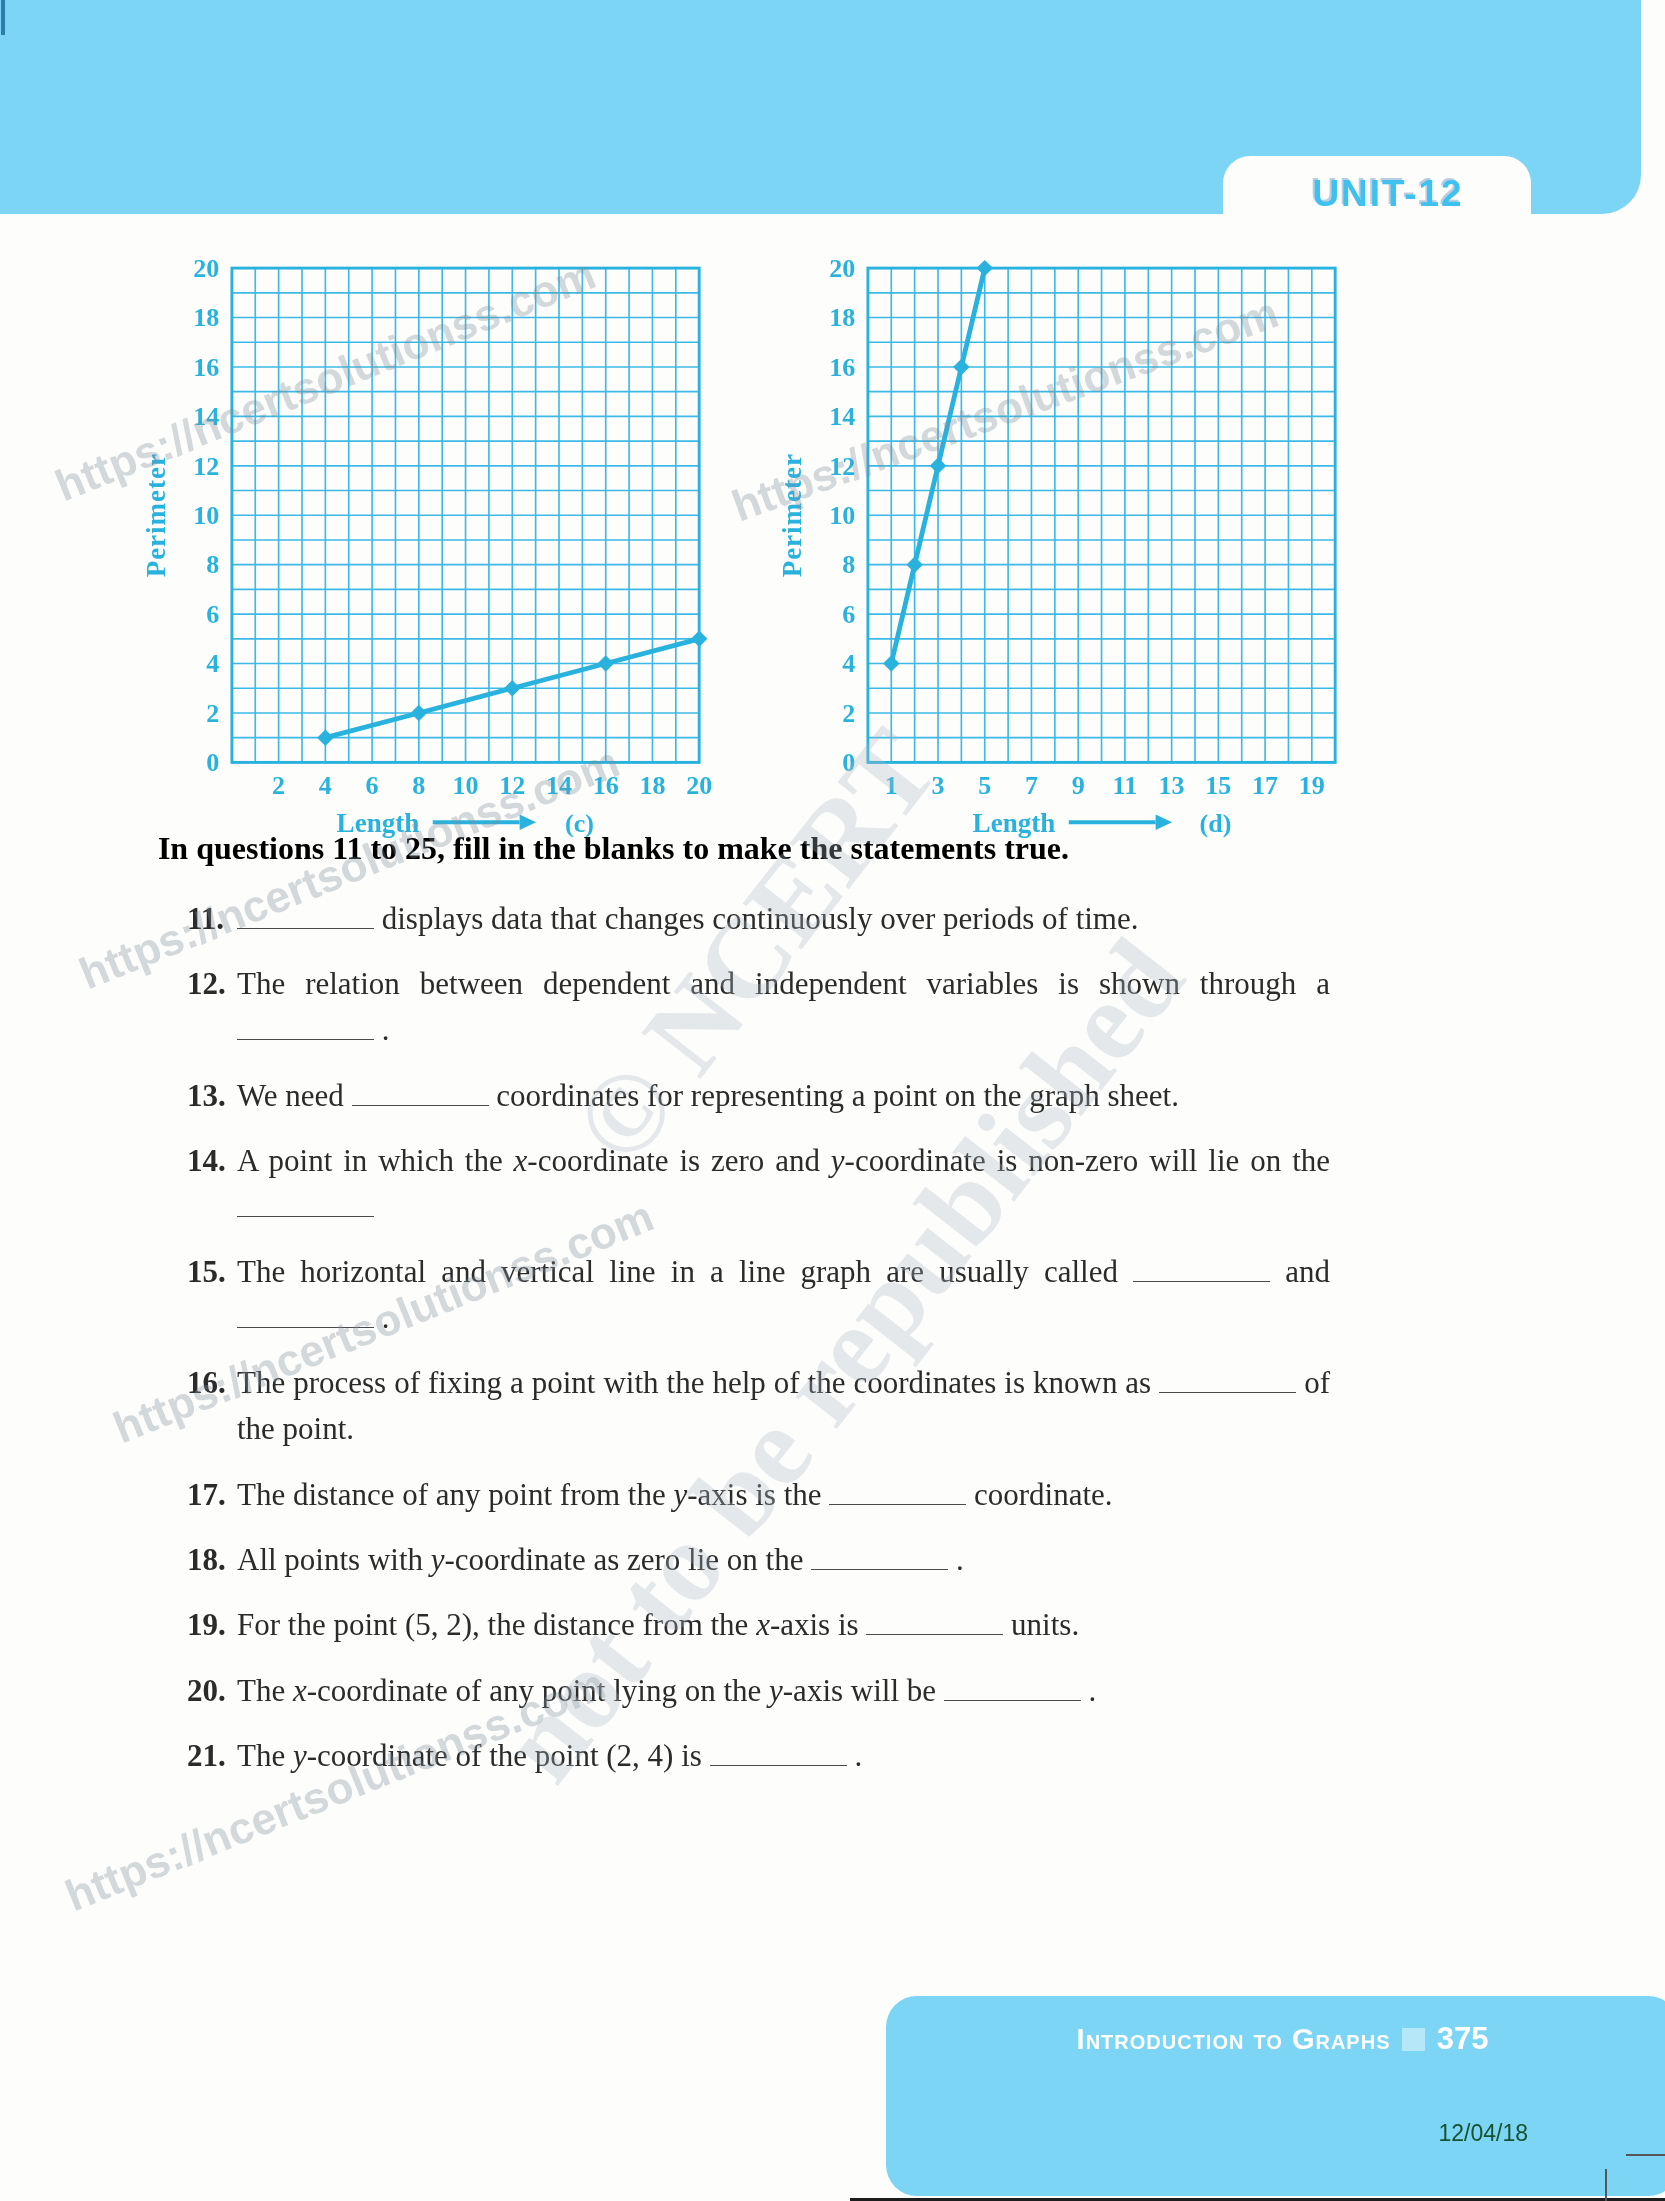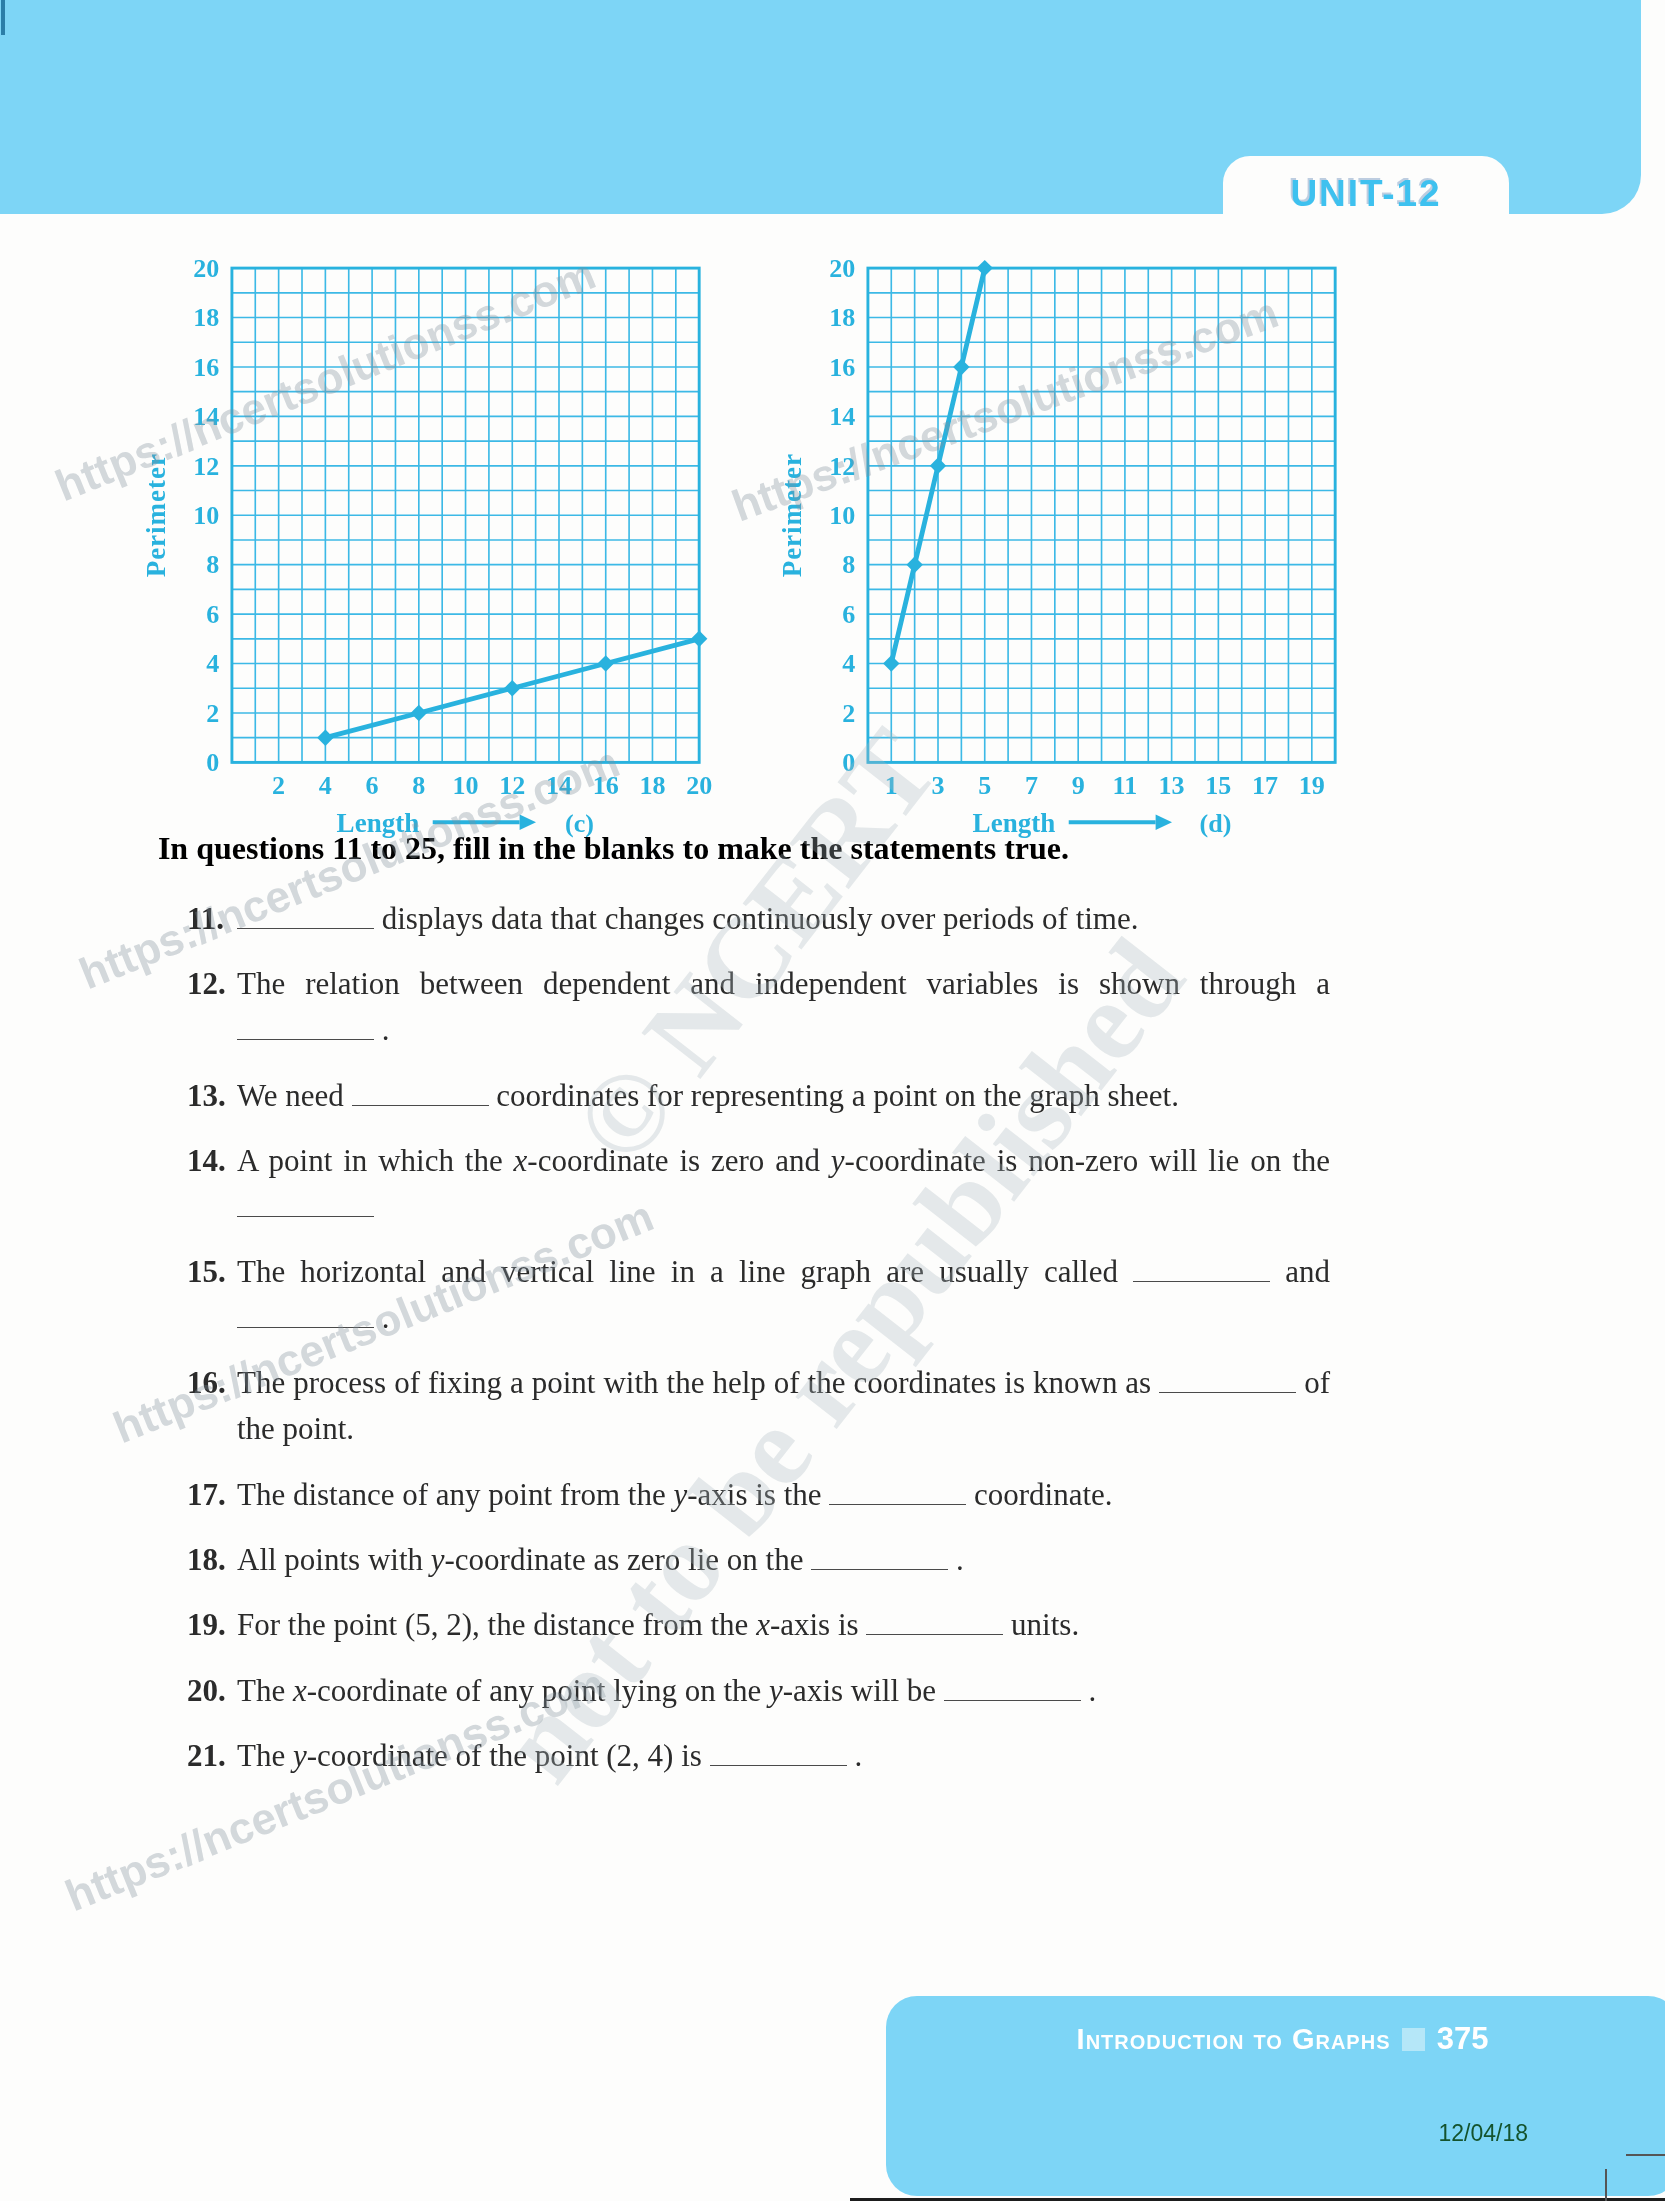--- a/index.html
+++ b/index.html
@@ -2,21 +2,21 @@
 <html><head>
 <meta charset="utf-8">
 <style>
   html,body{margin:0;padding:0;background:#e8e8e8;}
   .page{position:relative;width:1666px;height:2201px;background:#fdfdfc;overflow:hidden;
         font-family:"Liberation Serif", serif;}
   
   .band-top{position:absolute;left:0;top:0;width:1641px;height:214px;background:#7dd5f6;
             border-bottom-right-radius:39px;}
   .unit-tab{position:absolute;left:1223px;top:156px;width:286px;height:75px;background:#fdfdfc;
-            border-radius:27px 27px 0 0;display:flex;align-items:center;justify-content:center;}
+            border-radius:27px 27px 0 0;display:flex;align-items:center;justify-content:center;padding-left:22px;}
   .unit-tab span{font-family:"Liberation Sans", sans-serif;font-weight:bold;font-size:37px;
             letter-spacing:1.9px;color:#3ec1ef;text-shadow:-1.9px -1.9px 0 rgba(43,96,158,0.30);}
   .corner-mark-tl{position:absolute;left:1px;top:0;width:3.9px;height:35px;background:#2b7ea8;}
   
   .chart{position:absolute;top:243px;}
   .chart.c0{left:111px;}
   .chart.c1{left:747px;}
   
   .exercise{position:absolute;left:154px;top:825px;width:1176px;color:#2b2b2b;}
   .ex-heading{font-weight:bold;font-size:32px;line-height:46px;color:#000000;margin:0 0 25px 3.9px;}

